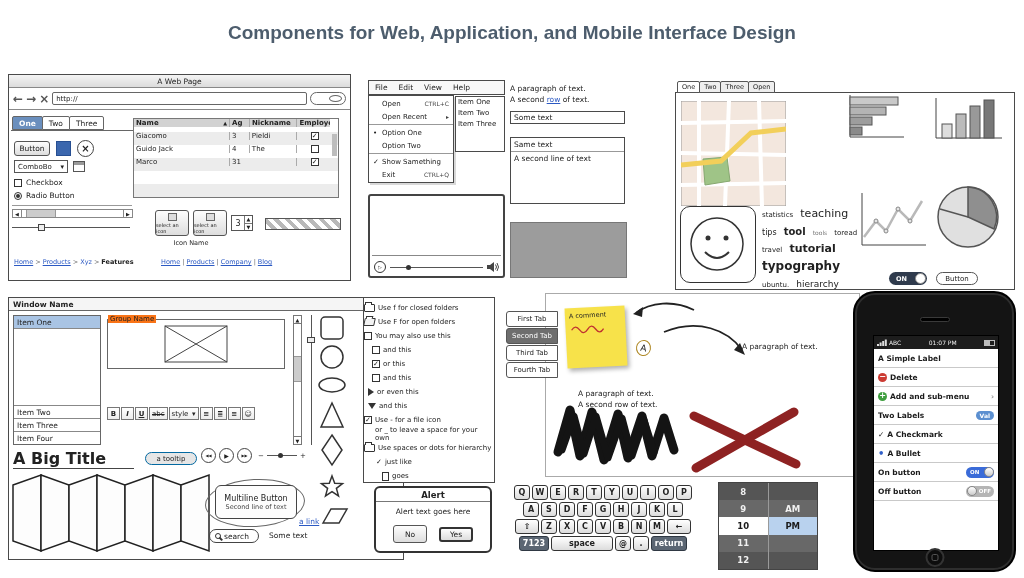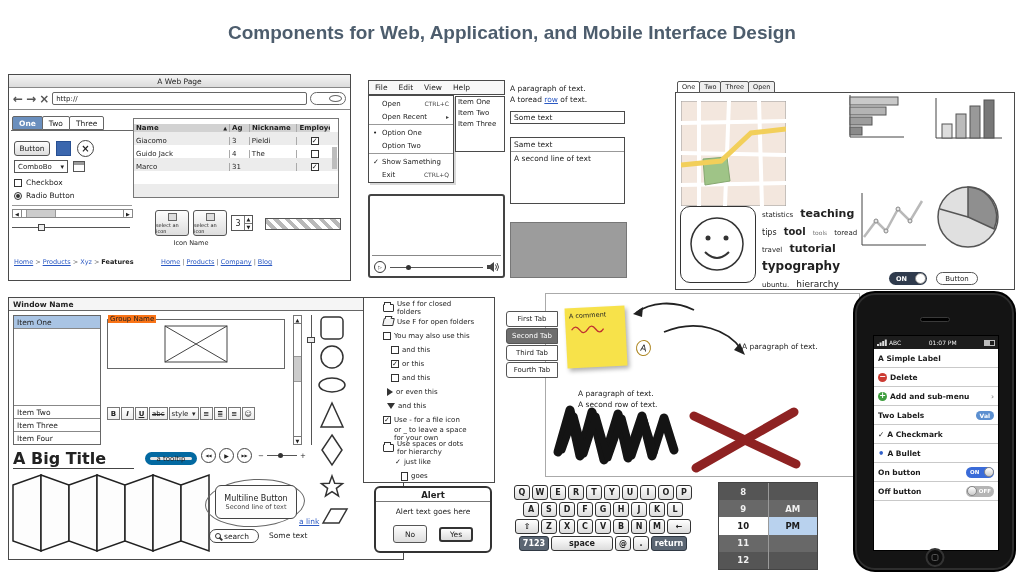--- a/index.html
+++ b/index.html
@@ -22,21 +22,21 @@
 .searchbox{width:36px;height:13px;border:1px solid #666;border-radius:7px;display:flex;align-items:center;justify-content:flex-end;padding-right:3px}
 .soval{width:13px;height:7px;border:1px solid #666;border-radius:50%}
 .bw-body{position:relative;height:172px}
 .btab{height:14px;padding:0 6px;border:1px solid #666;border-radius:2px 2px 0 0;background:#fff;font-size:7.5px;display:flex;align-items:center;margin-right:-1px}
 .btab.active{background:#6a8fbe;color:#fff;font-weight:700}
 .btn3d{border:1px solid #555;border-radius:3px;background:linear-gradient(#fdfdfd,#ddd);display:flex;align-items:center;justify-content:center}
 .cb{width:8px;height:8px;border:1px solid #333;display:inline-flex;align-items:center;justify-content:center;font-size:7px;line-height:1;background:#fff}
 .radio{width:8px;height:8px;border:1px solid #333;border-radius:50%;display:inline-flex;align-items:center;justify-content:center;background:#fff}
 .radio i{width:4px;height:4px;border-radius:50%;background:#333}
 .gridc{display:flex;flex-direction:column;border:1px solid #777;font-size:7px;background:#fff}
-.grow{display:flex;height:13px;align-items:flex-end}
+.grow{display:flex;height:13px;align-items:flex-start}
 .gcell{border-left:1px solid #aaa;display:flex;align-items:center;padding-left:2px;overflow:hidden}
 .gcell:first-child{border-left:none}
 .ghead .gcell{background:#d2d2d2;font-weight:700}
 .galt{background:#ececec}
 .progress{border:1px solid #555;background:repeating-linear-gradient(45deg,#fff 0 4px,#b9b9b9 4px 8px)}
 .crumbsep{color:#666;margin:0 2px}
 
 .mitem{height:13px;display:flex;align-items:center;padding:0 4px 0 13px;position:relative;font-size:7px}
 .mitem .pfx{position:absolute;left:4px}
 .mitem .sc{margin-left:auto;font-size:6px;color:#444}
@@ -296,21 +296,21 @@
 </div>
 
 <div class="comp fs7" style="left:455px;top:96px;width:50px;height:56px;padding:1px 0">
   <div style="height:11px;padding-left:2px">Item One</div>
   <div style="height:11px;padding-left:2px">Item Two</div>
   <div style="height:11px;padding-left:2px">Item Three</div>
 </div>
 
 <div class="abs fs75" style="left:510px;top:83px;line-height:11px">
   <div>A paragraph of text.</div>
-  <div><span>A toread </span><span class="link">row</span><span> of text.</span></div>
+  <div><span>A second </span><span class="link">row</span><span> of text.</span></div>
 </div>
 
 <div class="comp row fs75" style="left:510px;top:111px;width:115px;height:13px;padding-left:3px">
     <span>Some text</span>
   </div>
 
 <div class="comp fs75" style="left:510px;top:137px;width:115px;height:67px;padding:2px 3px">
   <div style="border-bottom:1px solid #999;margin:0 -3px;padding:0 3px 2px">Same text</div>
   <div style="margin-top:2px">A second line of text</div>
 </div>
@@ -368,21 +368,21 @@
   <div class="abs" style="left:4px;top:113px;width:76px;height:77px;border:1.5px solid #333;border-radius:10px">
     <svg width="73" height="74" viewBox="0 0 73 74">
       <circle cx="36" cy="37" r="26" fill="#fff" stroke="#333" stroke-width="1.5"></circle>
       <circle cx="27" cy="31" r="2.5" fill="#333"></circle>
         <circle cx="45" cy="31" r="2.5" fill="#333"></circle>
       <path d="M24,45 Q36,57 48,45" stroke="#333" stroke-width="2" fill="none"></path>
     </svg>
   </div>
   <div class="abs" style="left:86px;top:110px;width:104px;line-height:1.1;word-spacing:2px">
     <span class="fs7">statistics</span>
-    <span style="font-size:11px;font-weight:700">teaching</span>
+    <span style="font-size:11px;font-weight:400">teaching</span>
     <span class="fs8">tips</span>
     <span style="font-size:10px;font-weight:700">tool</span>
     <span class="fs6 gray">tools</span>
     <span class="fs7">toread</span>
     <span class="fs7">travel</span>
     <span style="font-size:11px;font-weight:700">tutorial</span>
     <span style="font-size:12px;font-weight:700">typography</span>
     <span class="fs7">ubuntu.</span>
     <span class="fs9">hierarchy</span>
   </div>
@@ -468,21 +468,21 @@
         <ellipse cx="17" cy="70" rx="13" ry="7"></ellipse>
         <polygon points="17,88 28,112 6,112"></polygon>
         <polygon points="17,120 27,135 17,150 7,135"></polygon>
         <polygon points="17,161 19.7,168.3 27.5,168.6 21.4,173.4 23.5,180.9 17,176.6 10.5,180.9 12.6,173.4 6.5,168.6 14.3,168.3"></polygon>
         <polygon points="8,208 16,194 32,194 24,208"></polygon>
       </g>
     </svg>
 
     <div class="abs" style="left:4px;top:138px;font-size:16px;font-weight:700;border-bottom:1.5px solid #444;padding-right:28px">A Big Title</div>
 
-    <div class="ctr abs fs7" style="left:136px;top:141px;width:52px;height:13px;background:#e6e6e6;border:5px solid #0369a1;border-radius:7px">a tooltip</div>
+    <div class="ctr abs fs7" style="left:136px;top:141px;width:52px;height:13px;background:#e6e6e6;border:1px solid #0369a1;border-radius:7px">a tooltip</div>
 
     <div class="abs row" style="left:192px;top:137px;gap:3px">
       <span class="ctr" style="width:15px;height:15px;border:1.5px solid #444;border-radius:50%;font-size:4px">◀◀</span>
       <span class="ctr" style="width:15px;height:15px;border:1.5px solid #444;border-radius:50%;font-size:6px">▶</span>
       <span class="ctr" style="width:15px;height:15px;border:1.5px solid #444;border-radius:50%;font-size:4px">▶▶</span>
       <span class="fs7" style="margin-left:3px">−</span>
       <span style="width:30px;border-top:1.5px solid #555;position:relative">
           <span class="abs" style="left:11px;top:-3px;width:5px;height:5px;border-radius:50%;background:#333"></span>
         </span>
       <span class="fs7">+</span>
@@ -508,21 +508,21 @@
     <span class="abs fs75 link" style="left:290px;top:206px">a link</span>
 
     <div class="abs row" style="left:200px;top:218px;width:50px;height:14px;border:1.5px solid #444;border-radius:7px;gap:3px;padding:0 5px">
       <span class="mag"></span>
       <span class="fs75">search</span>
     </div>
     <span class="abs fs75" style="left:260px;top:220px">Some text</span>
   </div>
 </div>
 
-<div class="comp" style="left:363px;top:297px;width:132px;height:186px;padding:3px 19px">
+<div class="comp" style="left:363px;top:297px;width:132px;height:186px;padding:3px 0">
   <div class="treerow">
       <span class="ifolder"></span>
       <span>Use f for closed folders</span>
     </div>
   <div class="treerow">
       <span class="ifolder" style="transform:skewX(-12deg);background:#f2f2f2"></span>
       <span>Use F for open folders</span>
     </div>
   <div class="treerow">
       <span class="cb"></span>

